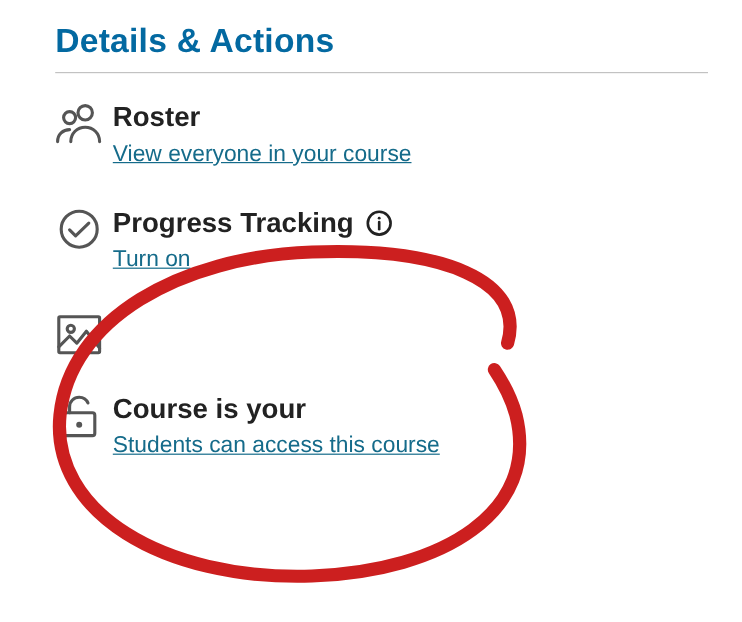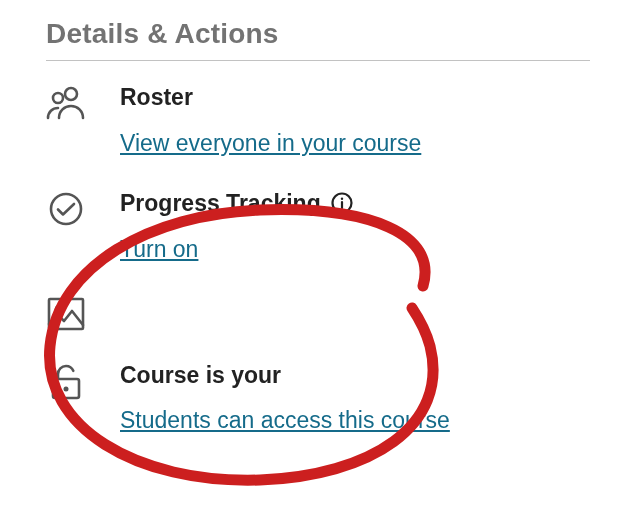--- a/index.html
+++ b/index.html
@@ -13,32 +13,32 @@
     position: relative;
     overflow: hidden;
   }
   .panel {
     padding: 18px 28px 0 46px;
   }
   h2.heading {
     margin: 0 0 10px 0;
     font-size: 28px;
     font-weight: 700;
-    color: #737373;
+    color: #0369a1;
     letter-spacing: 0.2px;
   }
   .rule {
     border: 0;
     border-top: 1px solid #c2c2c2;
     margin: 0 0 22px 0;
   }
   .item {
     display: flex;
     align-items: flex-start;
-    gap: 34px;
+    gap: 8px;
     margin-bottom: 30px;
   }
   .icon-col {
     width: 40px;
     flex: 0 0 40px;
     display: flex;
     justify-content: center;
     padding-top: 2px;
     color: #555;
   }
@@ -54,22 +54,22 @@
   .info-badge {
     display: inline-flex;
     width: 22px;
     height: 22px;
     align-items: center;
     justify-content: center;
     color: #222;
   }
   .link {
     display: inline-block;
-    margin-top: 16px;
-    font-size: 23px;
+    margin-top: 4px;
+    font-size: 19px;
     font-weight: 400;
     color: #156b8a;
     text-decoration: underline;
     cursor: pointer;
     line-height: 1.35;
   }
   .annotation {
     position: absolute;
     left: 30px;
     top: 196px;

